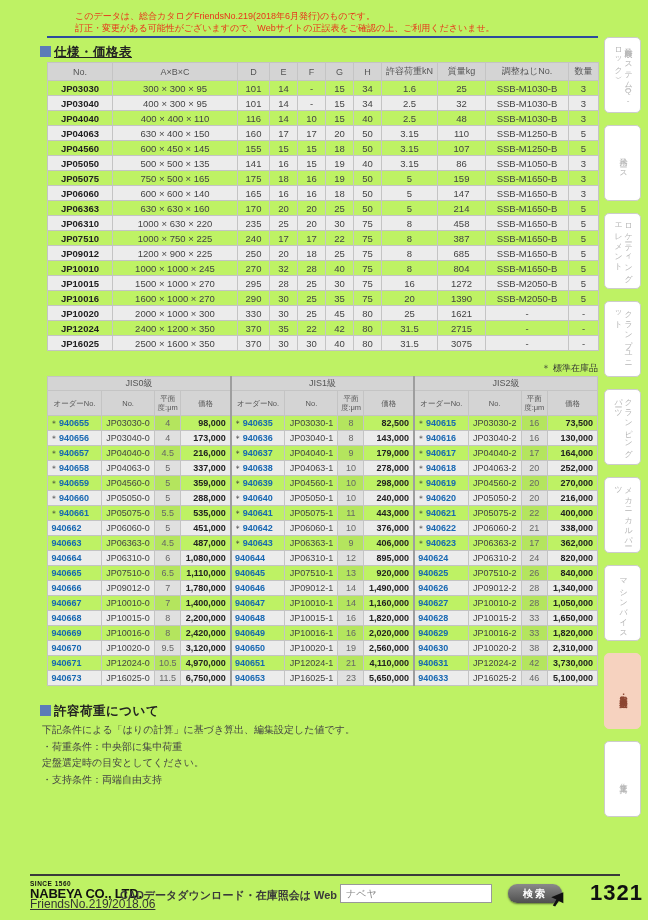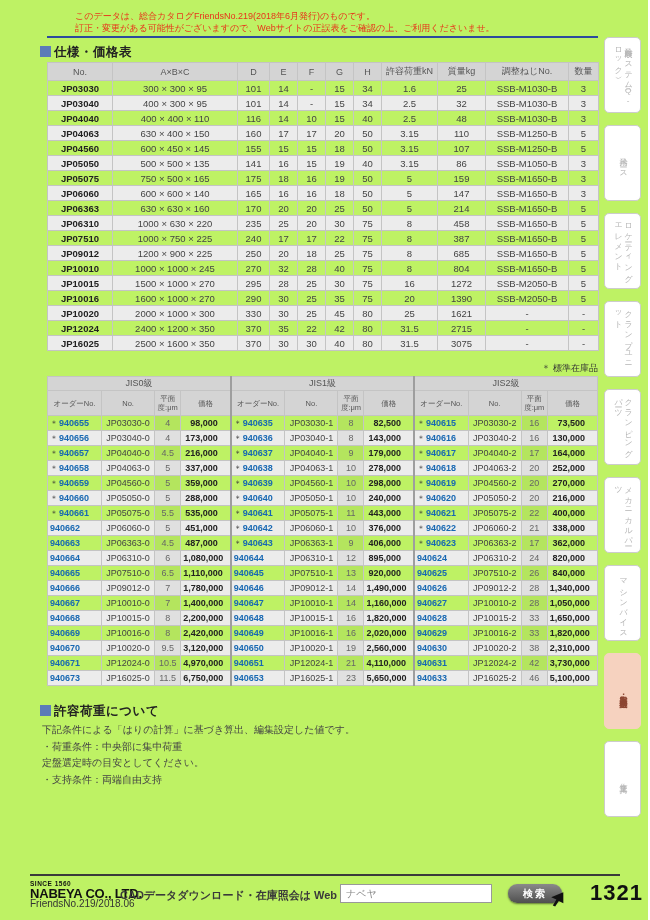--- a/index.html
+++ b/index.html
@@ -22,42 +22,42 @@
   #spec-table tbody tr:nth-child(even){background:#ececec;}
   #spec-table td.model{font-weight:bold;color:#222;}
   
   .stock-note{position:absolute;top:362px;left:47px;width:551px;text-align:right;font-size:9px;color:#333;}
   
   #price-table{position:absolute;top:376px;left:47px;width:551px;font-size:9px;}
   #price-table thead tr.grp th{height:13px;font-size:9px;}
   #price-table thead tr.cols th{height:24px;font-size:7.5px;line-height:9px;white-space:normal;margin-left:12px;}
   #price-table td{height:14px;text-align:center;color:#444;}
   #price-table tbody tr:nth-child(even){background:#ececec;}
-  #price-table td.ord{text-align:left;padding-right:18px;}
+  #price-table td.ord{text-align:center;padding-right:18px;}
   #price-table td.ord .onum{color:#1768b2;font-weight:bold;}
   #price-table td.ord .star{color:#333;font-size:8px;margin-right:1px;}
   #price-table td.flat{background:rgba(0,0,0,0.05);color:#666;}
-  #price-table td.price{text-align:right;font-weight:bold;color:#222;padding-right:12px;}
+  #price-table td.price{text-align:right;font-weight:bold;color:#222;padding-right:4px;}
   #price-table .gsep{border-left:2px solid #9e9e9e;}
   
   .load-body{position:absolute;top:722px;left:42px;width:420px;font-size:10px;line-height:16.5px;color:#444;}
   
   .sidebar{position:absolute;top:0;left:604px;width:40px;height:860px;}
   .tab{position:absolute;left:0;width:37px;border:1px solid #cccccc;border-radius:5px;background:#fff;
        display:flex;align-items:center;justify-content:center;box-sizing:border-box;}
   .tab span{writing-mode:vertical-rl;text-orientation:upright;font-size:8px;letter-spacing:1px;
             color:#b5b5b5;line-height:10px;max-height:92%;}
   .tab.active{background:#f6d2bf;border-color:#f6d2bf;}
   .tab.active span{color:#8c4632;font-weight:bold;}
   
   .footer-rule{position:absolute;top:874px;left:30px;width:590px;border-top:2px solid #3a3a3a;}
   .logo{position:absolute;top:879px;left:30px;line-height:10px;color:#111;}
   .logo .since{font-size:6.5px;font-weight:bold;letter-spacing:.5px;}
   .logo .co{font-size:13px;font-weight:bold;letter-spacing:-.2px;}
-  .logo .fr{font-size:10px;color:#333;}
+  .logo .fr{font-size:12px;color:#333;text-decoration:underline;}
   .cad-text{position:absolute;top:888px;left:120px;font-size:11px;font-weight:bold;color:#3a3a3a;}
   .search-box{position:absolute;top:884px;left:340px;width:152px;height:19px;border:1px solid #999;
               font-size:10px;color:#888;padding:8px 5px;box-sizing:border-box;background:#fff;
               font-family:"Liberation Sans","DejaVu Sans",sans-serif;}
   .search-btn{position:absolute;top:884px;left:508px;width:54px;height:19px;border:none;border-radius:9px;
               background:linear-gradient(#8a8a8a,#4f4f4f);color:#fff;font-size:10px;font-weight:bold;
               letter-spacing:2px;box-shadow:0 1px 2px rgba(0,0,0,.5);cursor:pointer;
               font-family:"Liberation Sans","DejaVu Sans",sans-serif;padding:0;}
   .cursor-icon{position:absolute;top:889px;left:546px;width:20px;height:20px;}
   .page-num{position:absolute;top:880px;left:585px;width:58px;text-align:right;
@@ -67,21 +67,21 @@
 <body>
 
 <div class="page">
 
   <div class="notice">
     <div>このデータは、総合カタログFriendsNo.219(2018年6月発行)のものです。</div>
     <div>訂正・変更がある可能性がございますので、Webサイトの正誤表をご確認の上、ご利用くださいませ。</div>
   </div>
   <div class="top-rule"></div>
 
-  <div class="sec-title" style="top:44px;left:40px;">
+  <div class="sec-title" style="top:44px;left:40px;text-decoration:underline;">
     <span class="sq"></span><span>仕様・価格表</span>
   </div>
 
   <table id="spec-table">
     <colgroup>
       <col style="width:65px">
         <col style="width:125px">
         <col style="width:32px">
         <col style="width:28px">
       <col style="width:28px">

